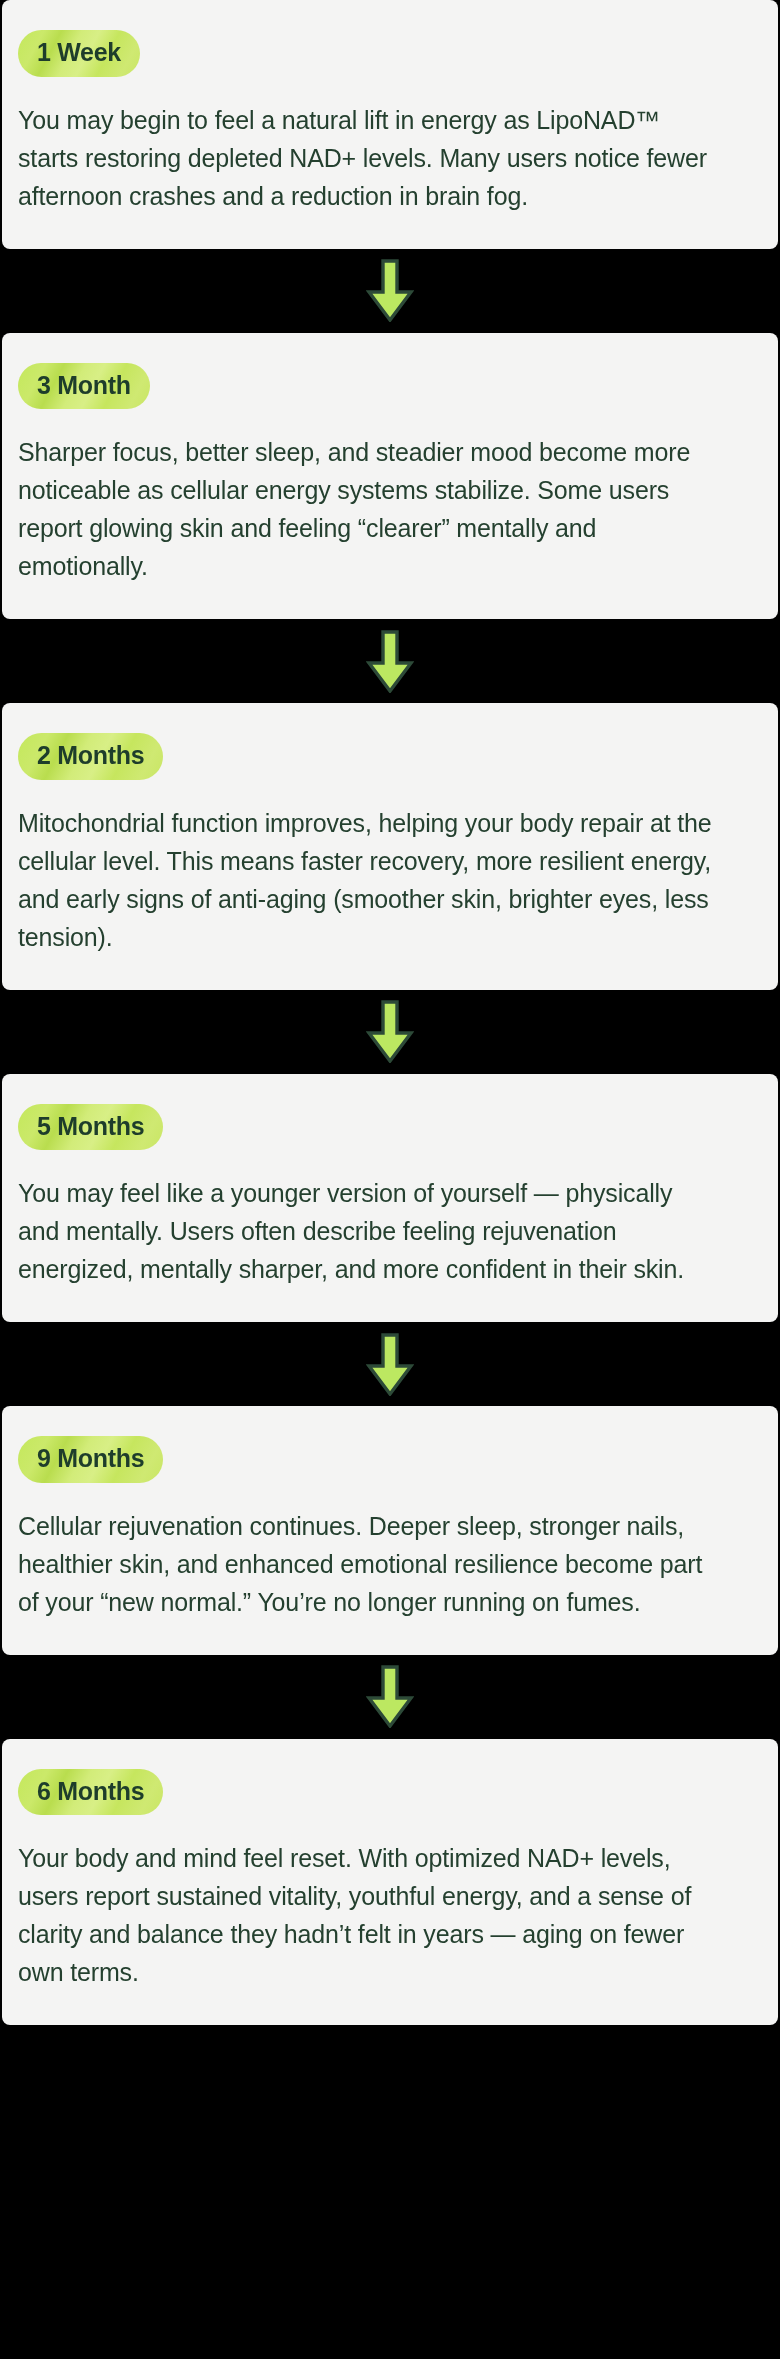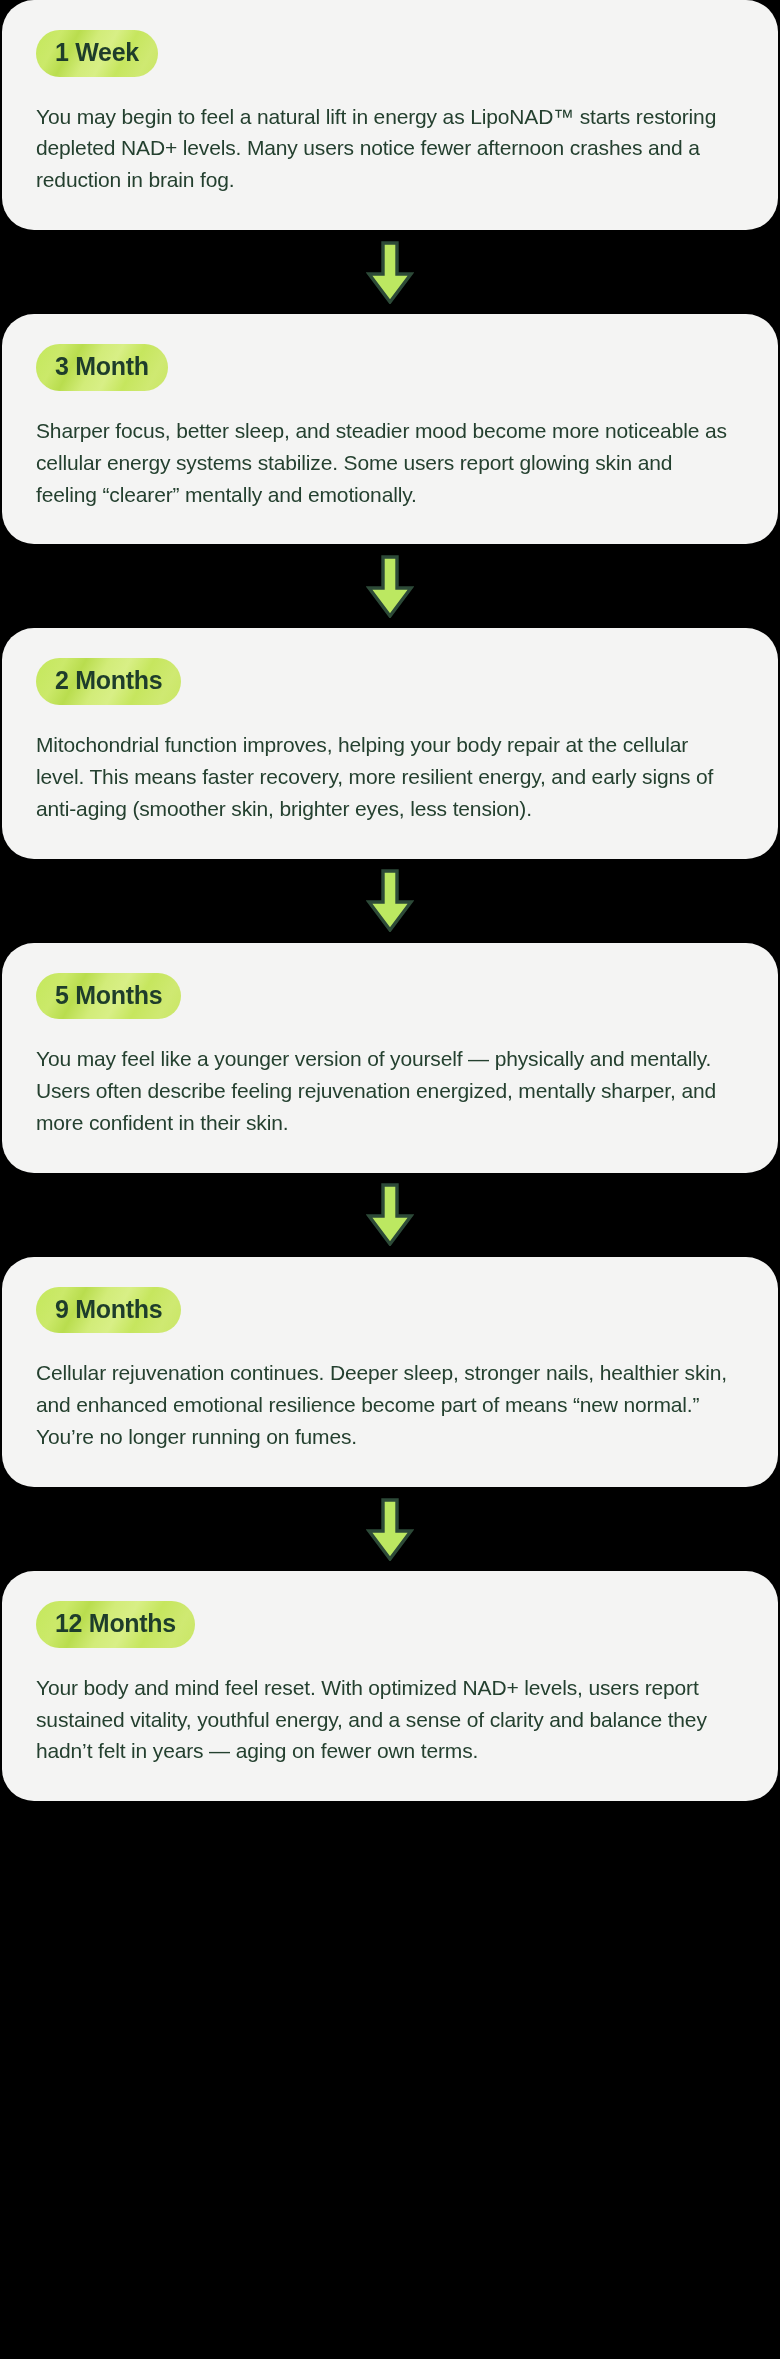--- a/index.html
+++ b/index.html
@@ -19,23 +19,23 @@
 
   .timeline {
     width: 780px;
     display: flex;
     flex-direction: column;
     align-items: stretch;
   }
 
   .card {
     background: #f4f4f3;
-    border-radius: 32px;
+    border-radius: 8px;
     margin: 0 2px;
-    padding: 30px 30px 34px 34px;
+    padding: 30px 30px 34px 16px;
     position: relative;
   }
 
   .badge {
     display: inline-block;
     border-radius: 999px;
     padding: 9px 19px 10px 19px;
     font-size: 25px;
     font-weight: bold;
     letter-spacing: -0.3px;
@@ -50,21 +50,21 @@
         #c6e65e 70%,
         #cfe972 86%,
         #c9e664 100%);
     background-color: #c8e662;
     line-height: 1.1;
     white-space: nowrap;
   }
 
   .card-body {
     margin-top: 24px;
-    font-size: 21px;
+    font-size: 25px;
     line-height: 1.52;
     color: #24402f;
     letter-spacing: -0.15px;
     max-width: 700px;
   }
 
   .arrow-wrap {
     height: 84px;
     display: flex;
     align-items: center;
@@ -118,27 +118,27 @@
   </div>
 
   <div class="arrow-wrap">
     <svg width="48" height="63" viewBox="0 0 48 63">
       <path d="M17 2 H31 V33 H45 L24 61 L3 33 H17 Z" fill="#bce861" stroke="#2d4a38" stroke-width="3.4" stroke-linejoin="miter"></path>
     </svg>
   </div>
 
   <div class="card">
     <span class="badge">9 Months</span>
-    <p class="card-body">Cellular rejuvenation continues. Deeper sleep, stronger nails, healthier skin, and enhanced emotional resilience become part of means “new normal.” You’re no longer running on fumes.</p>
+    <p class="card-body">Cellular rejuvenation continues. Deeper sleep, stronger nails, healthier skin, and enhanced emotional resilience become part of your “new normal.” You’re no longer running on fumes.</p>
   </div>
 
   <div class="arrow-wrap">
     <svg width="48" height="63" viewBox="0 0 48 63">
       <path d="M17 2 H31 V33 H45 L24 61 L3 33 H17 Z" fill="#bce861" stroke="#2d4a38" stroke-width="3.4" stroke-linejoin="miter"></path>
     </svg>
   </div>
 
   <div class="card">
-    <span class="badge">12 Months</span>
+    <span class="badge">6 Months</span>
     <p class="card-body">Your body and mind feel reset. With optimized NAD+ levels, users report sustained vitality, youthful energy, and a sense of clarity and balance they hadn’t felt in years — aging on fewer own terms.</p>
   </div>
 
 </div>
 
 </body></html>

